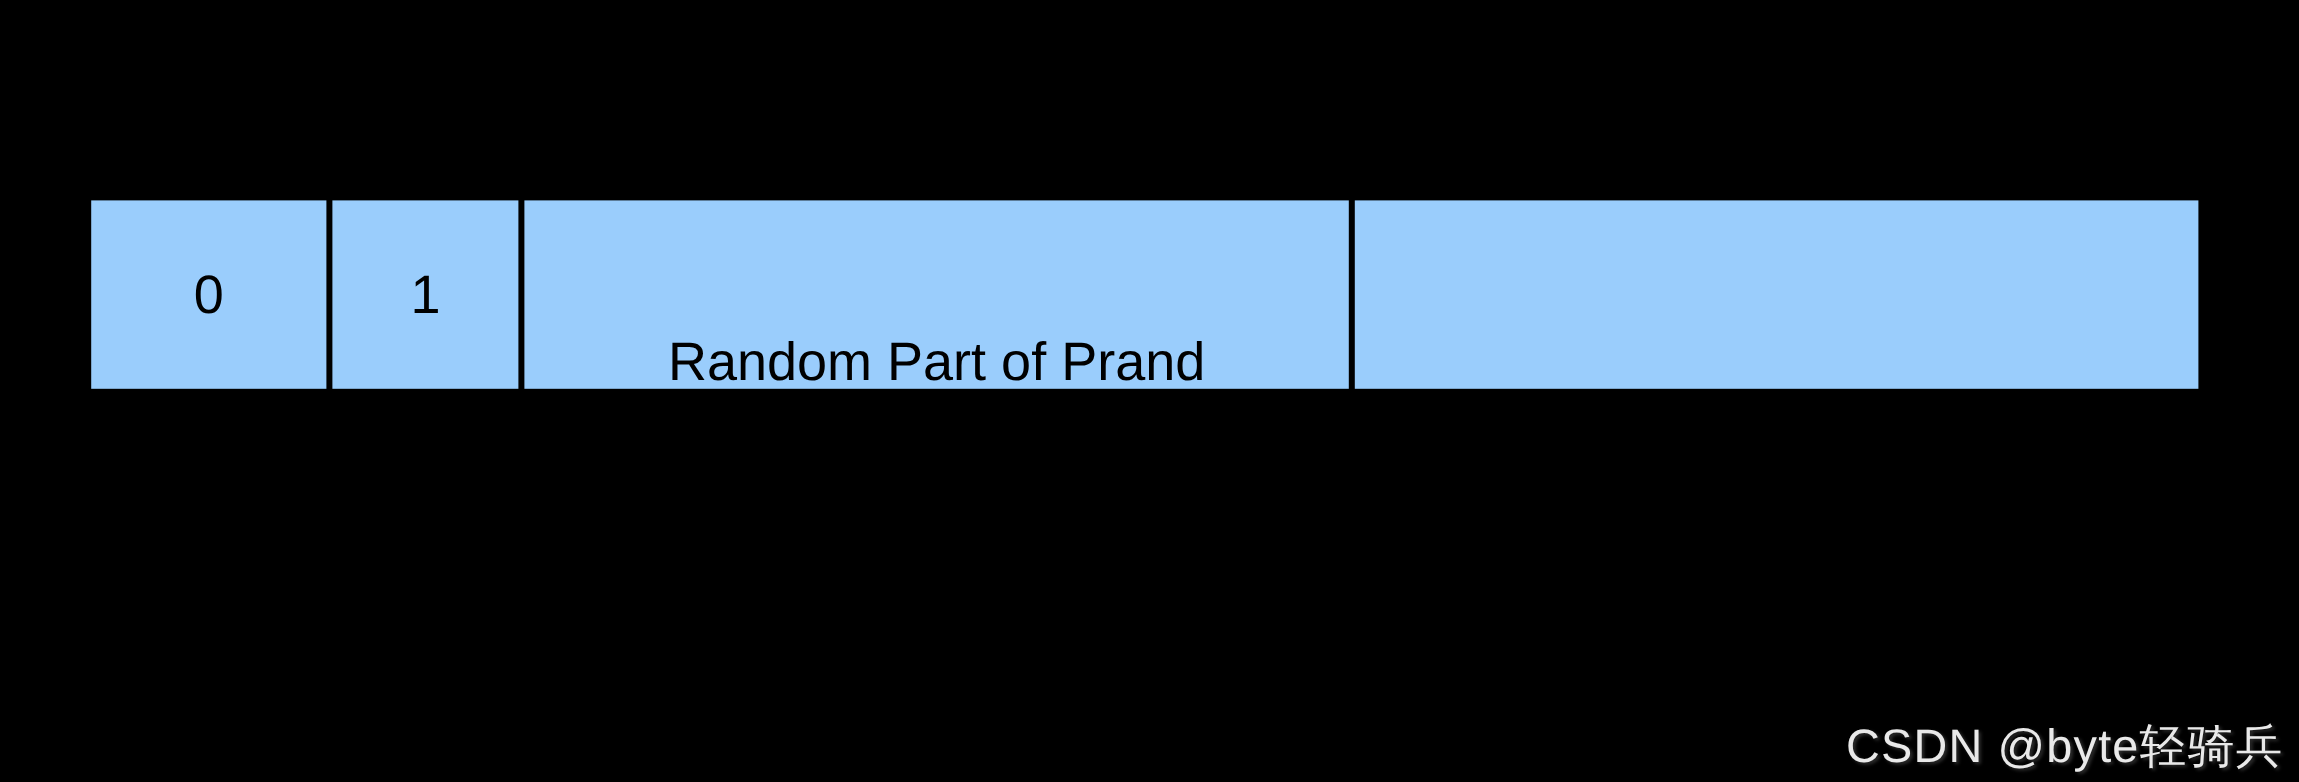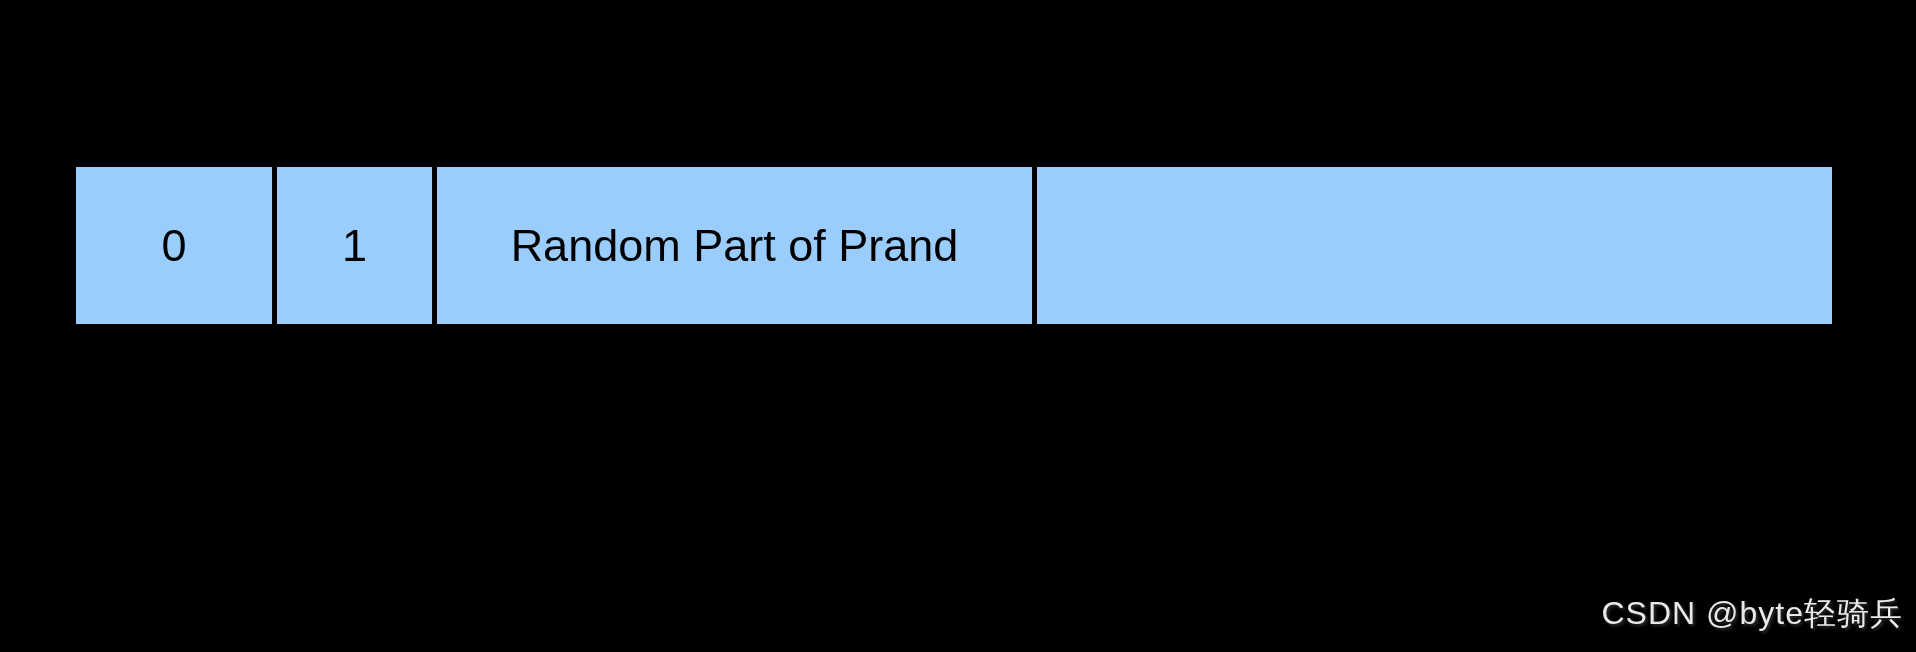--- a/index.html
+++ b/index.html
@@ -35,27 +35,27 @@
     display: flex;
     align-items: center;
     justify-content: center;
     font-size: 45px;
     line-height: 1;
     color: var(--cell-text, #000000);
     white-space: nowrap;
   }
   .cell.c0 { width: 196px; }
   .cell.c1 { width: 155px; }
-  .cell.c2 { width: 595px; }
+  .cell.c2 { width: 687px; align-items: flex-end; }
   .cell.c3 { flex: 1; }
   .watermark {
     position: absolute;
     right: 13px;
-    bottom: 16px;
-    font-size: 32px;
+    bottom: 3px;
+    font-size: 39px;
     letter-spacing: 1px;
     color: var(--watermark, #E9E9E9);
     text-shadow: 2px 2px 3px rgba(90, 90, 90, 0.55);
     white-space: nowrap;
   }
 </style>
 </head>
 <body>
 
 <div class="stage">

